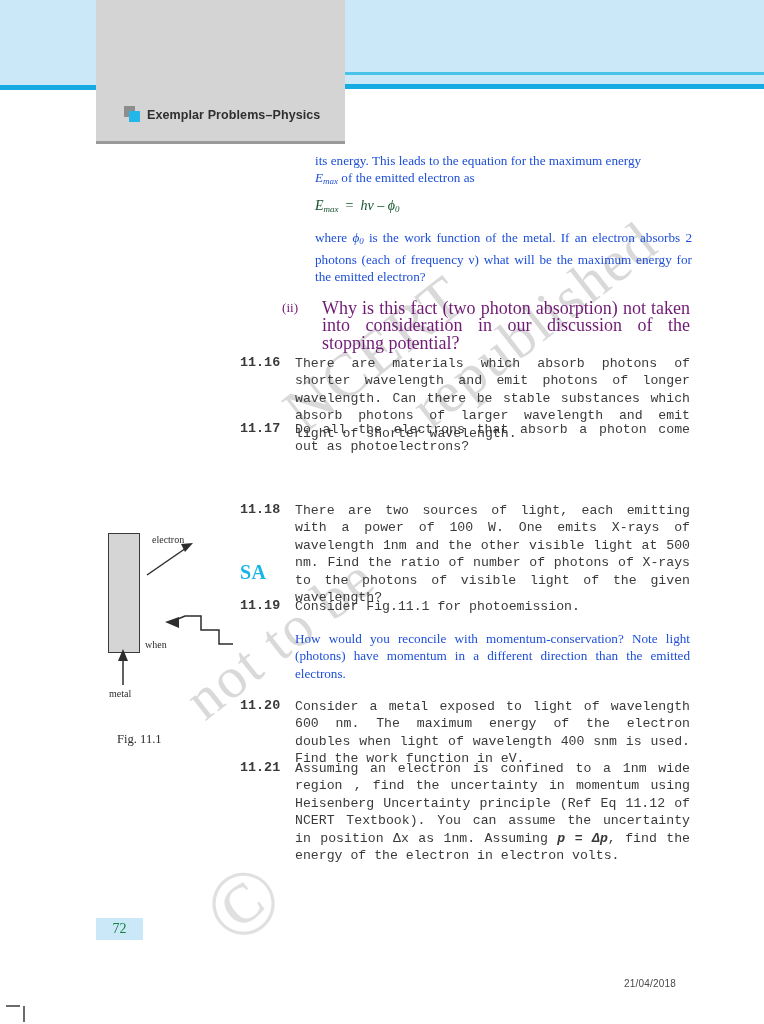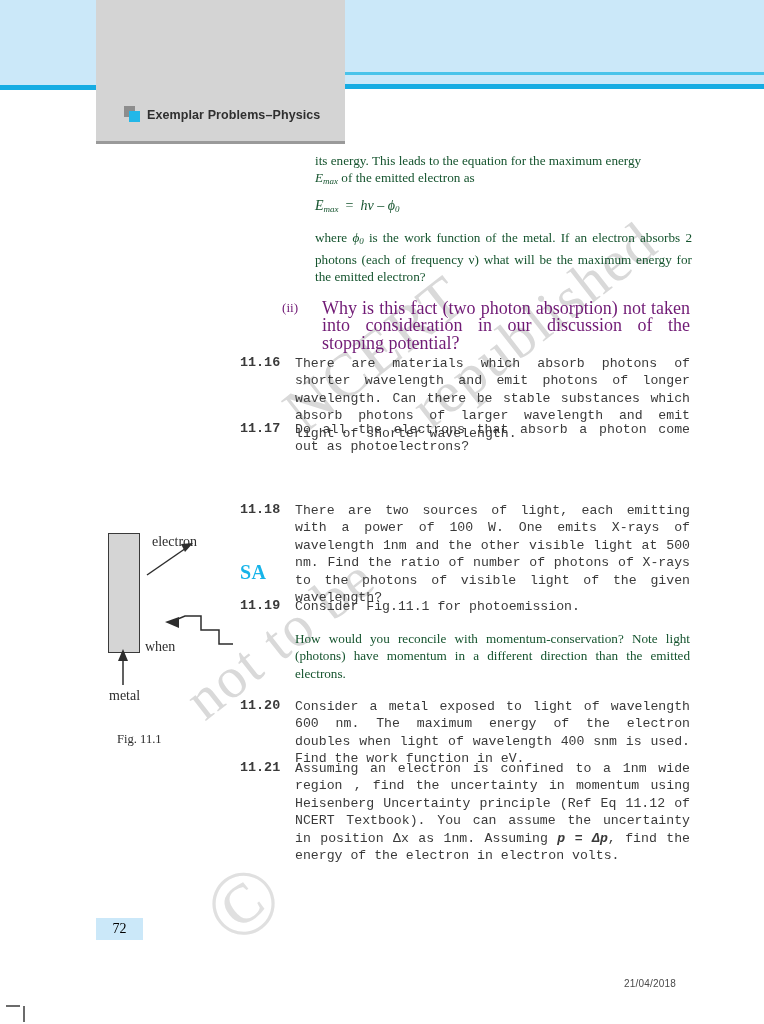--- a/index.html
+++ b/index.html
@@ -125,21 +125,21 @@
   .content {
     position: absolute;
     left: 0; top: 0;
     width: 764px; height: 1024px;
   }
   .para {
     position: absolute;
     font-family: "Liberation Serif", serif;
     font-size: 13.2px;
     line-height: 17.4px;
-    color: #14532d;
+    color: #1d4ed8;
     text-align: justify;
   }
   .txtcol { left: 315px; width: 375px; }
 
   .qrow {
     position: absolute;
     left: 240px;
     width: 450px;
     font-family: Liberation Mono, monospace;
     color: #3a3a3a;
@@ -213,21 +213,21 @@
   .fig-metal {
     position: absolute;
     left: 13px; top: 13px;
     width: 30px; height: 118px;
     background: #d5d5d5;
     border: 1.6px solid #3a3a3a;
   }
   .fig-label {
     position: absolute;
     font-family: "Liberation Serif", serif;
-    font-size: 14px;
+    font-size: 10px;
     color: #2d2d2d;
     white-space: nowrap;
   }
   .lbl-electron { left: 57px; top: 14px; }
   .lbl-light    { left: 50px; top: 119px; }
   .lbl-metal    { left: 14px; top: 168px; }
   .fig-caption {
     position: absolute;
     left: 22px; top: 212px;
     font-family: "Liberation Serif", serif;
@@ -242,21 +242,21 @@
     left: 96px; top: 918px;
     width: 47px; height: 22px;
     background: #cbe8f9;
     display: flex;
     align-items: center;
     justify-content: center;
   }
   .pagenum {
     font-family: "Liberation Serif", serif;
     font-size: 14px;
-    color: #000000;
+    color: #15803d;
   }
 
   
   .footer-date {
     position: absolute;
     left: 624px; top: 978px;
     font-family: "Liberation Sans", sans-serif;
     font-size: 10px;
     color: #4a4a4a;
     letter-spacing: 0.2px;

